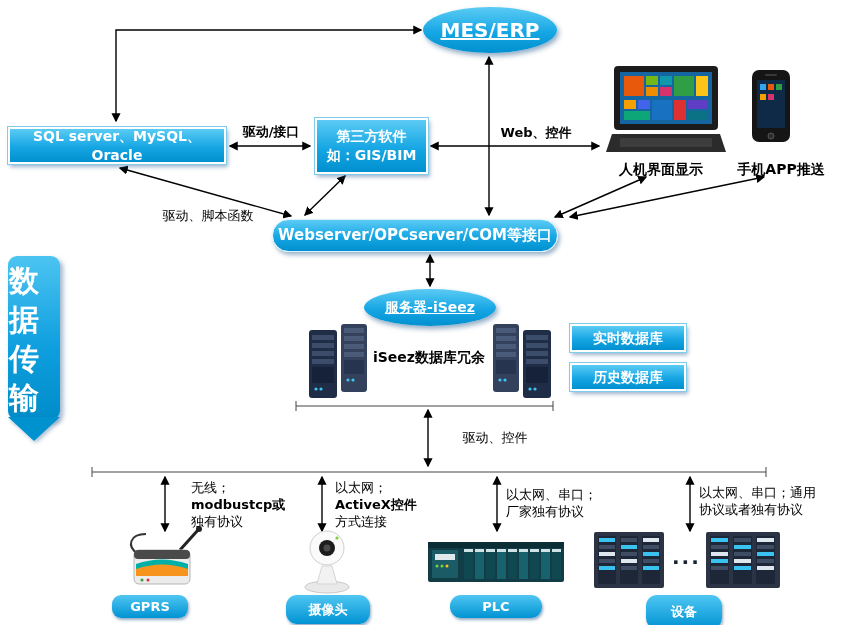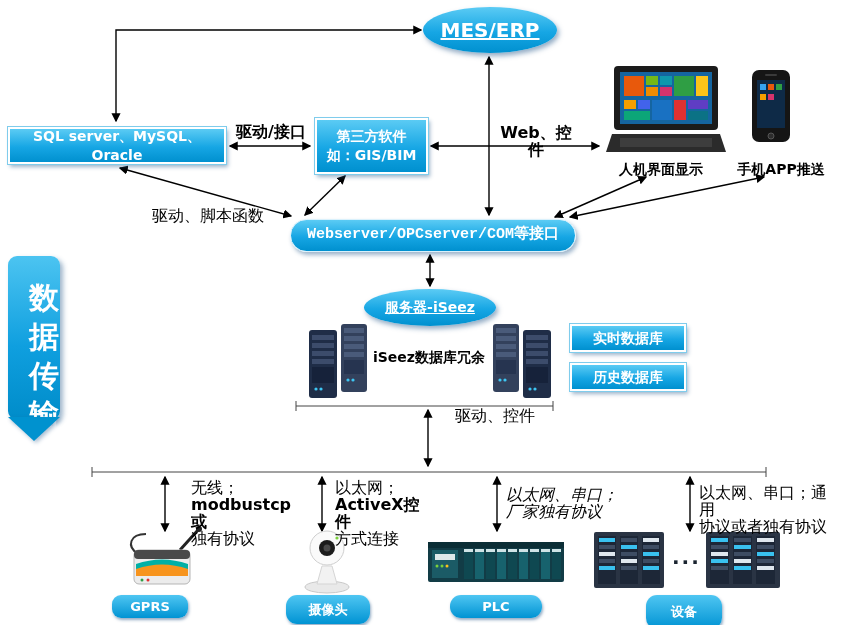--- a/index.html
+++ b/index.html
@@ -18,32 +18,32 @@
   .sqbox { border:2px solid #fff; box-shadow:0 0 0 1px #7fccec, 2px 3px 4px rgba(40,90,140,.45); }
   .ellipse { border-radius:50%; box-shadow:2px 3px 5px rgba(40,90,140,.5);text-decoration:underline; }
   .pillbar { border-radius:17px; border:1px solid #d9f1fc; box-shadow:2px 3px 4px rgba(40,90,140,.45); }
   .pill {
     position:absolute; z-index:2; border-radius:11px;
     background:linear-gradient(180deg,#4fc6f2,#0093d3);
     color:#fff; font-weight:bold; font-size:13px;
     display:flex; align-items:center; justify-content:center;
     box-shadow:1px 2px 3px rgba(40,90,140,.5);
   }
-  .lbl { position:absolute; z-index:3; color:#000; font-size:16px; text-align:center; line-height:17px; }
+  .lbl { position:absolute; z-index:3; color:#000; font-size:13px; text-align:center; line-height:17px; }
   .lbl.left { text-align:left; }
   .bold { font-weight:bold; }
   .dev { position:absolute; z-index:2; }
   .banner {
     position:absolute; left:8px; top:256px; width:52px; z-index:2;
   }
   .banner-rect {
     width:52px; height:164px; border-radius:9px;
     background:linear-gradient(180deg,#4cc4f1 0%,#0f9fdf 55%,#008cc9 100%);
     box-shadow:3px 3px 5px rgba(40,90,140,.45);
-    display:flex; align-items:flex-start; justify-content:flex-end; padding-top:22px;
+    display:flex; align-items:flex-start; justify-content:flex-start; padding-top:5px;
   }
   .banner-text {
     width:32px; color:#fff; font-weight:bold; font-size:30px; line-height:39px;
     text-align:center; word-break:break-all;
   }
   .banner-point {
     width:0; height:0; margin-top:-3px;
     border-left:26px solid transparent; border-right:26px solid transparent;
     border-top:24px solid #0092cf;
     filter:drop-shadow(2px 2px 2px rgba(40,90,140,.4));
@@ -94,49 +94,49 @@
 
 <div class="node grad ellipse" style="left:423px;top:7px;width:134px;height:46px;font-size:20px;">MES/ERP</div>
 
 <div class="node grad sqbox" style="left:8px;top:127px;width:218px;height:37px;font-size:14px;">SQL server、MySQL、Oracle</div>
 
 <div class="node grad sqbox" style="left:315px;top:118px;width:113px;height:56px;font-size:14px;">
   <div>第三方软件</div>
   <div>如：GIS/BIM</div>
 </div>
 
-<div class="node grad pillbar" style="left:290px;top:219px;width:286px;height:33px;font-size:15px;font-family:Liberation Mono, monospace;">Webserver/OPCserver/COM等接口</div>
+<div class="node grad pillbar" style="left:272px;top:219px;width:286px;height:33px;font-size:15px;">Webserver/OPCserver/COM等接口</div>
 
 <div class="node grad ellipse" style="left:364px;top:289px;width:132px;height:37px;font-size:14px;">服务器-iSeez</div>
 
 <div class="node grad sqbox" style="left:570px;top:324px;width:116px;height:28px;font-size:14px;">实时数据库</div>
 
 <div class="node grad sqbox" style="left:570px;top:363px;width:116px;height:28px;font-size:14px;">历史数据库</div>
 
 <div class="lbl bold" style="left:229px;top:123px;width:84px;">驱动/接口</div>
 <div class="lbl bold" style="left:493px;top:124px;width:86px;">Web、控件</div>
 <div class="lbl" style="left:152px;top:207px;width:112px;">驱动、脚本函数</div>
-<div class="lbl" style="left:453px;top:407px;width:84px;text-align:center;">驱动、控件</div>
+<div class="lbl" style="left:453px;top:429px;width:84px;text-align:center;">驱动、控件</div>
 
 <div class="lbl bold" style="left:602px;top:161px;width:118px;font-size:14px;">人机界面显示</div>
 <div class="lbl bold" style="left:727px;top:161px;width:108px;font-size:14px;">手机APP推送</div>
 
 <div class="lbl bold" style="left:366px;top:349px;width:126px;font-size:14px;">iSeez数据库冗余</div>
 
 <div class="lbl left" style="left:191px;top:479px;width:96px;">
   <div>无线；</div>
   <div class="bold">modbustcp或</div>
   <div>独有协议</div>
 </div>
 <div class="lbl left" style="left:335px;top:479px;width:100px;">
   <div>以太网；</div>
   <div class="bold">ActiveX控件</div>
   <div>方式连接</div>
 </div>
-<div class="lbl left" style="left:506px;top:486px;width:120px;font-style:italic;">
+<div class="lbl left" style="left:506px;top:486px;width:120px;">
   <div>以太网、串口；</div>
   <div>厂家独有协议</div>
 </div>
 <div class="lbl left" style="left:699px;top:484px;width:142px;">
   <div>以太网、串口；通用</div>
   <div>协议或者独有协议</div>
 </div>
 
 <svg class="dev" style="left:606px;top:64px;" width="120" height="96" viewBox="0 0 120 96">
   <rect x="8" y="2" width="104" height="64" rx="4" fill="#1b1b1b"></rect>

